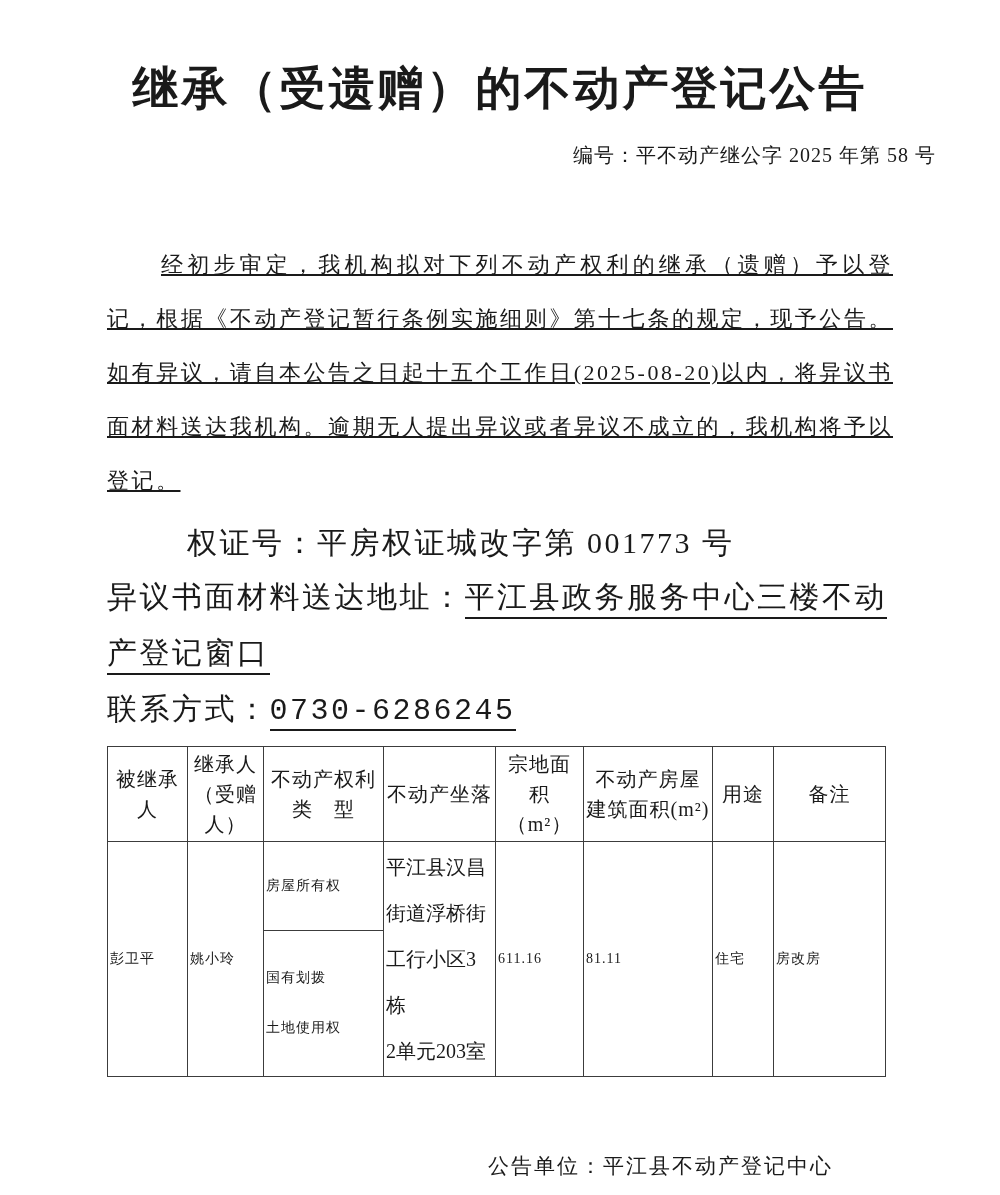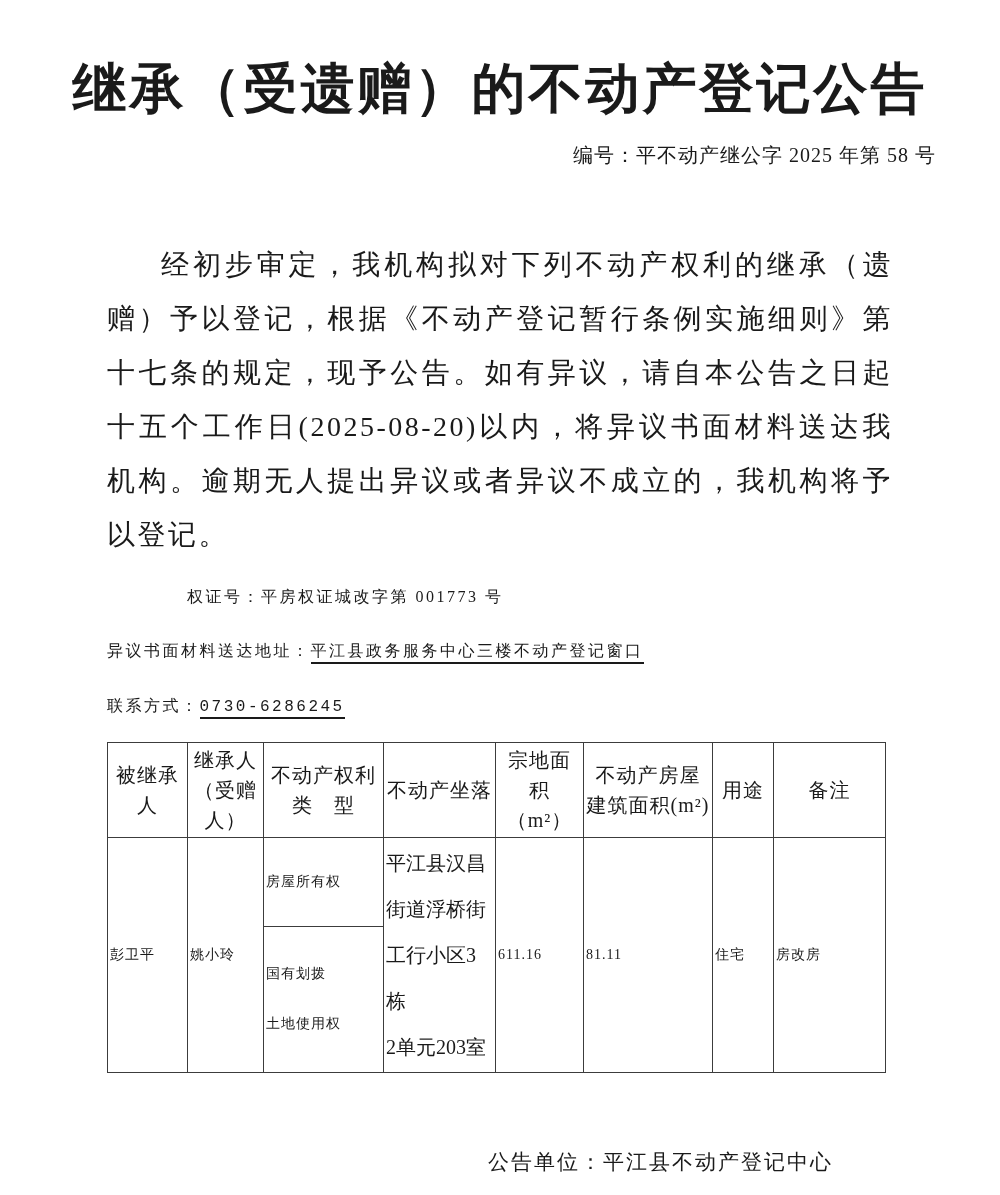--- a/index.html
+++ b/index.html
@@ -9,43 +9,44 @@
     background:#ffffff;
     color:#1a1a1a;
     font-family:"Liberation Serif", serif;
     overflow:hidden;
   }
   .title {
     margin:64px 0 0 0;
     text-align:center;
     font-family:"Liberation Sans", sans-serif;
     font-weight:bold;
-    font-size:54px;
+    font-size:46px;
     line-height:48px;
     letter-spacing:3px;
   }
   .doc-number {
     margin-top:30px;
     padding-right:64px;
     text-align:right;
     font-size:20px;
     line-height:26px;
     letter-spacing:1px;
   }
   .content { padding:0 107px; }
   .para {
     margin:70px 0 0 0;
-    font-size:28px;
+    font-size:22px;
     line-height:54px;
     letter-spacing:2.5px;
     text-align:justify;
     text-indent:54px;
+    text-decoration:underline;
   }
   .line {
-    font-size:16px;
+    font-size:30px;
     line-height:54px;
     letter-spacing:2.5px;
   }
   .cert-line { margin-top:8px; padding-left:80px; }
   .u { border-bottom:2px solid #1a1a1a; padding-bottom:1px;font-family:Liberation Mono, monospace; }
   table.reg-table {
     margin-top:8px;
     border-collapse:collapse;
     table-layout:fixed;
     width:778px;

